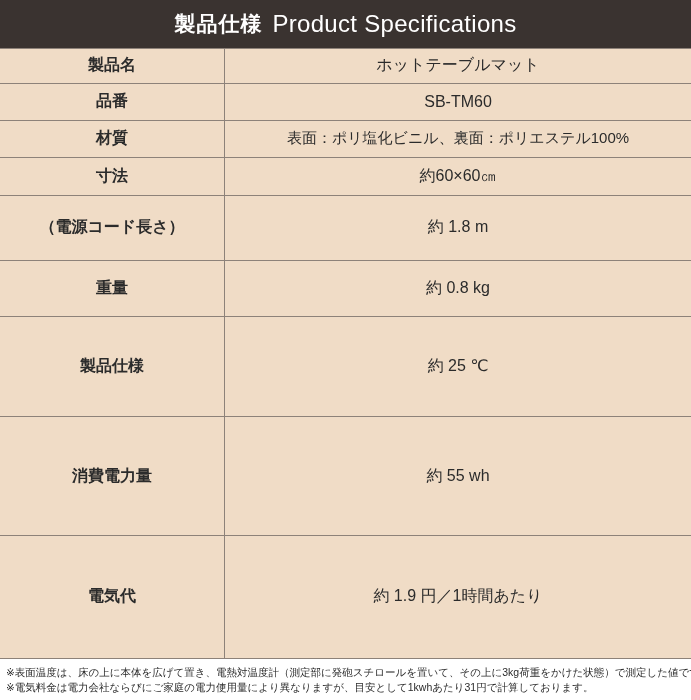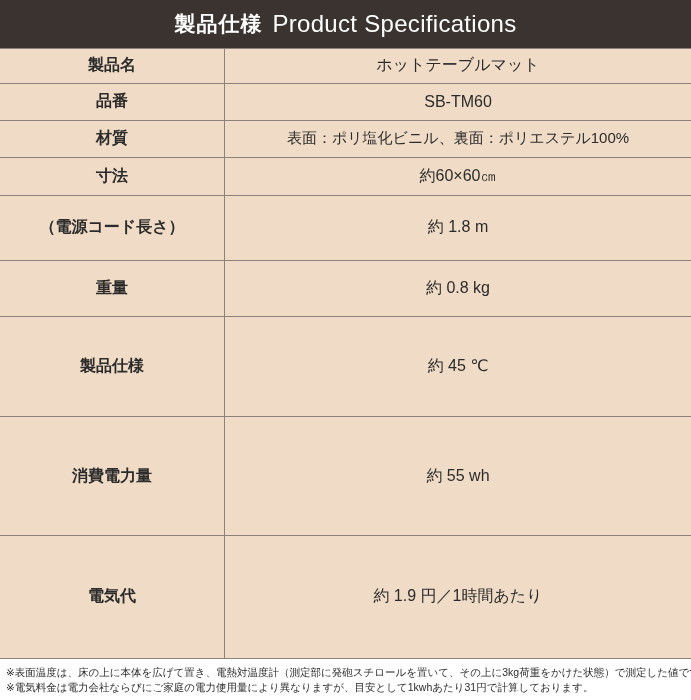--- a/index.html
+++ b/index.html
@@ -124,21 +124,21 @@
       <tr style="height:57px">
         <td class="label">（電源コード長さ）</td>
         <td class="value">約 1.8  m</td>
       </tr>
       <tr style="height:48px">
         <td class="label">重量</td>
         <td class="value">約 0.8  kg</td>
       </tr>
       <tr style="height:87px">
         <td class="label">製品仕様</td>
-        <td class="value">約 45  ℃</td>
+        <td class="value">約 25  ℃</td>
       </tr>
       <tr style="height:103px">
         <td class="label">消費電力量</td>
         <td class="value">約 55  wh</td>
       </tr>
       <tr style="height:106px">
         <td class="label">電気代</td>
         <td class="value">約 1.9  円／1時間あたり</td>
       </tr>
     </tbody>

